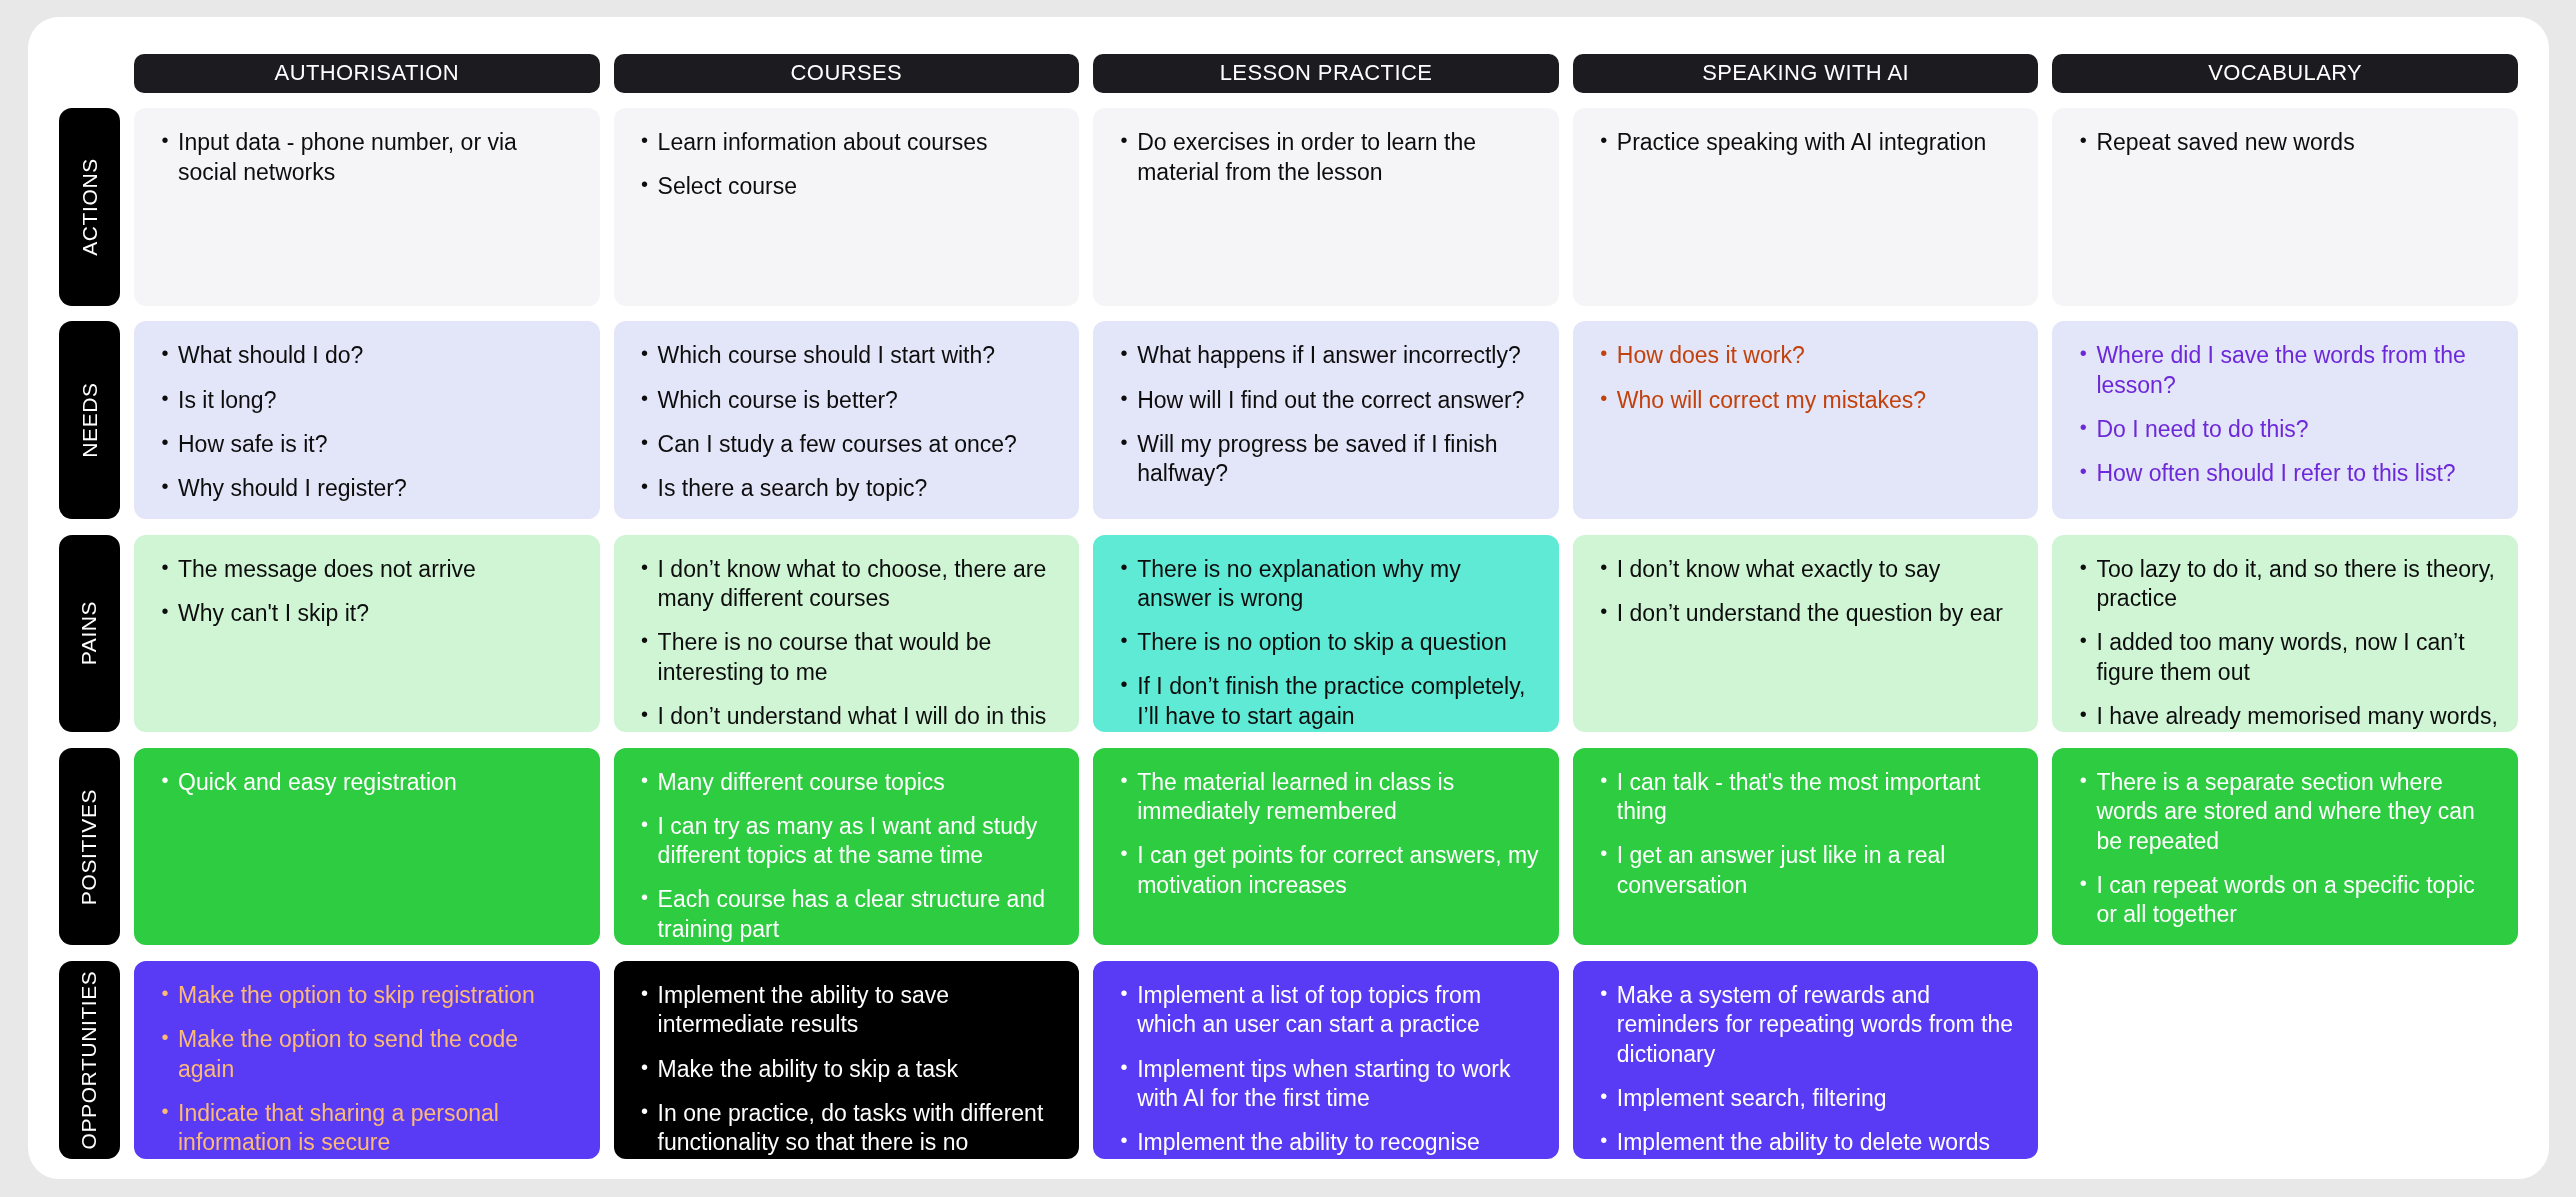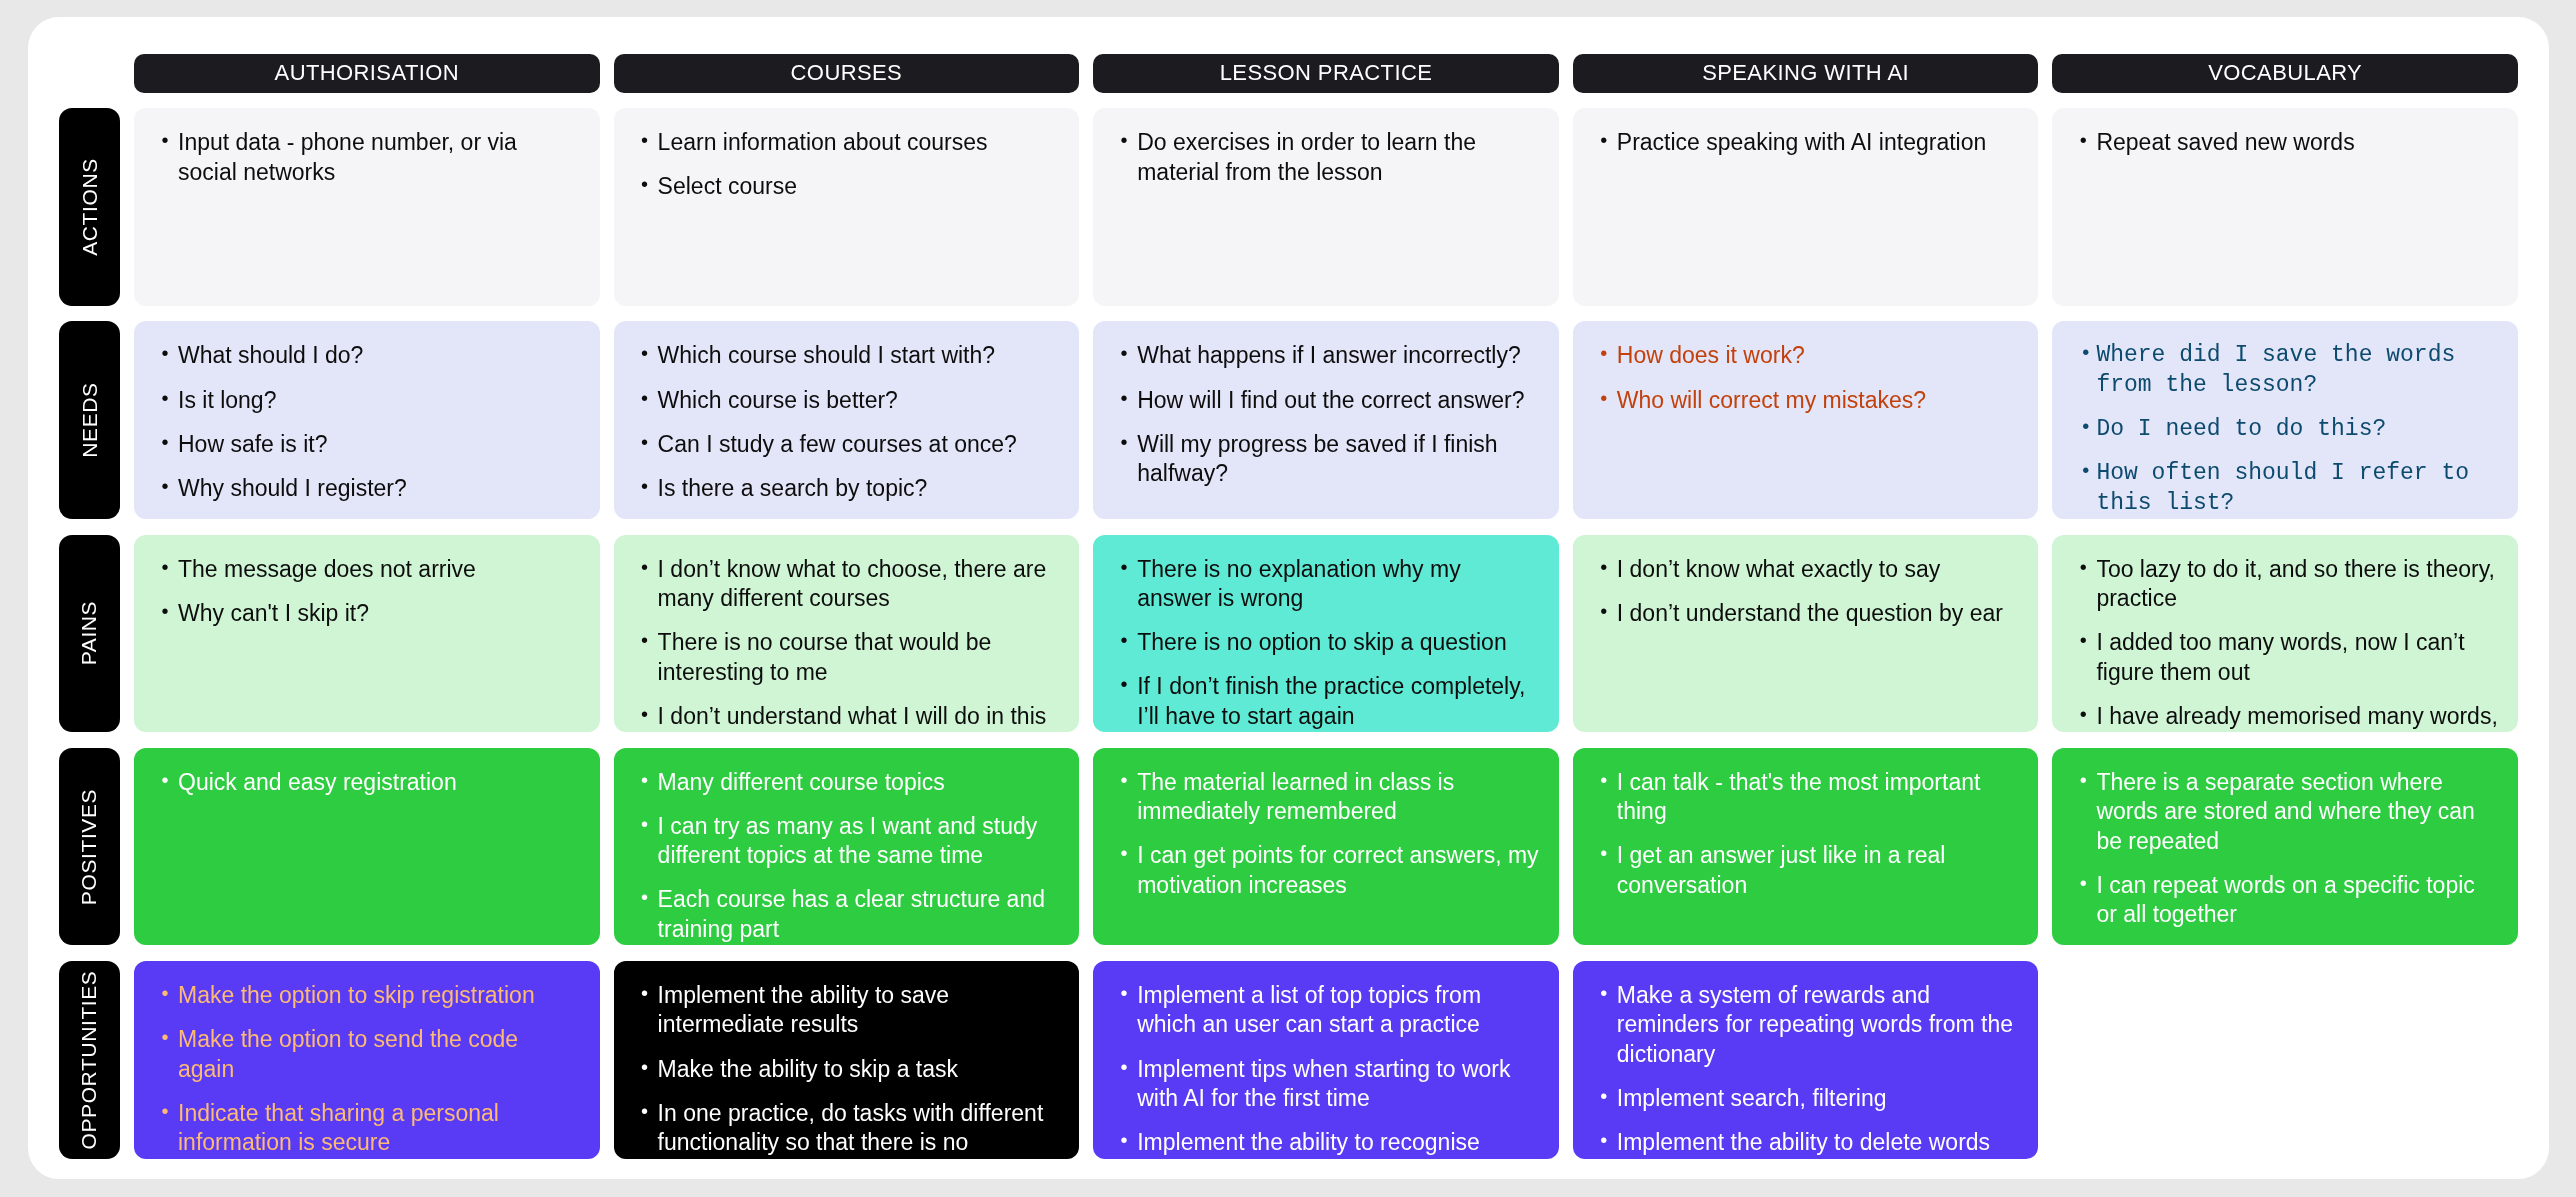--- a/index.html
+++ b/index.html
@@ -164,21 +164,21 @@
           <li>How will I find out the correct answer?</li>
           <li>Will my progress be saved if I finish halfway?</li>
         </ul>
       </div>
       <div class="cell" style="background: rgb(227, 229, 248); color: #c2410c;">
         <ul>
           <li>How does it work?</li>
           <li>Who will correct my mistakes?</li>
         </ul>
       </div>
-      <div class="cell" style="background: rgb(227, 229, 248); color: #0c4a6e; font-family: Liberation Mono, monospace;">
+      <div class="cell" style="background: rgb(227, 229, 248); color: #6d28d9;">
         <ul>
           <li>Where did I save the words from the lesson?</li>
           <li>Do I need to do this?</li>
           <li>How often should I refer to this list?</li>
         </ul>
       </div>
       <div class="row-label row-pains">
         <span>PAINS</span>
       </div>
       <div class="cell" style="background: rgb(207, 245, 213); color: rgb(13, 13, 13);">

